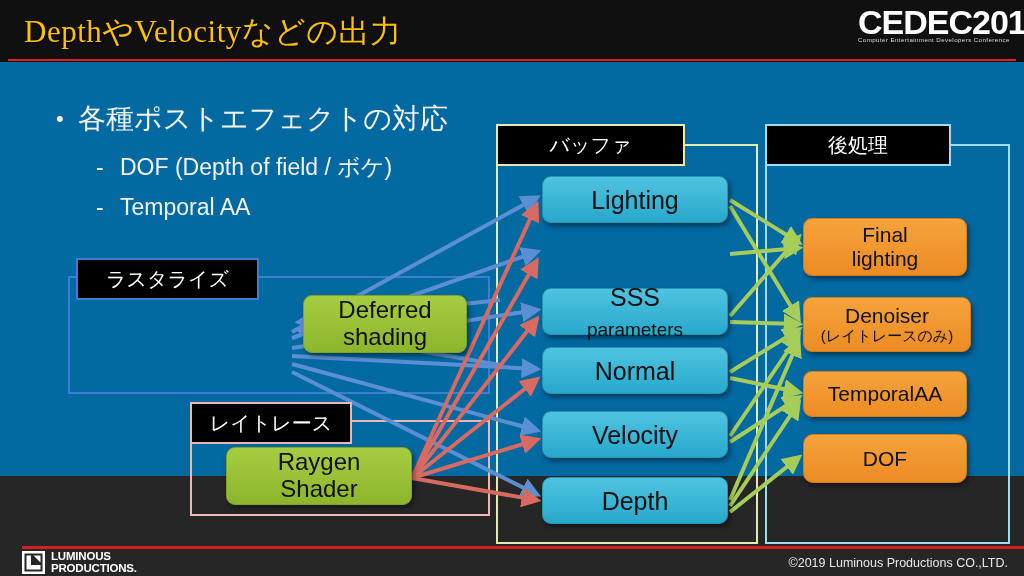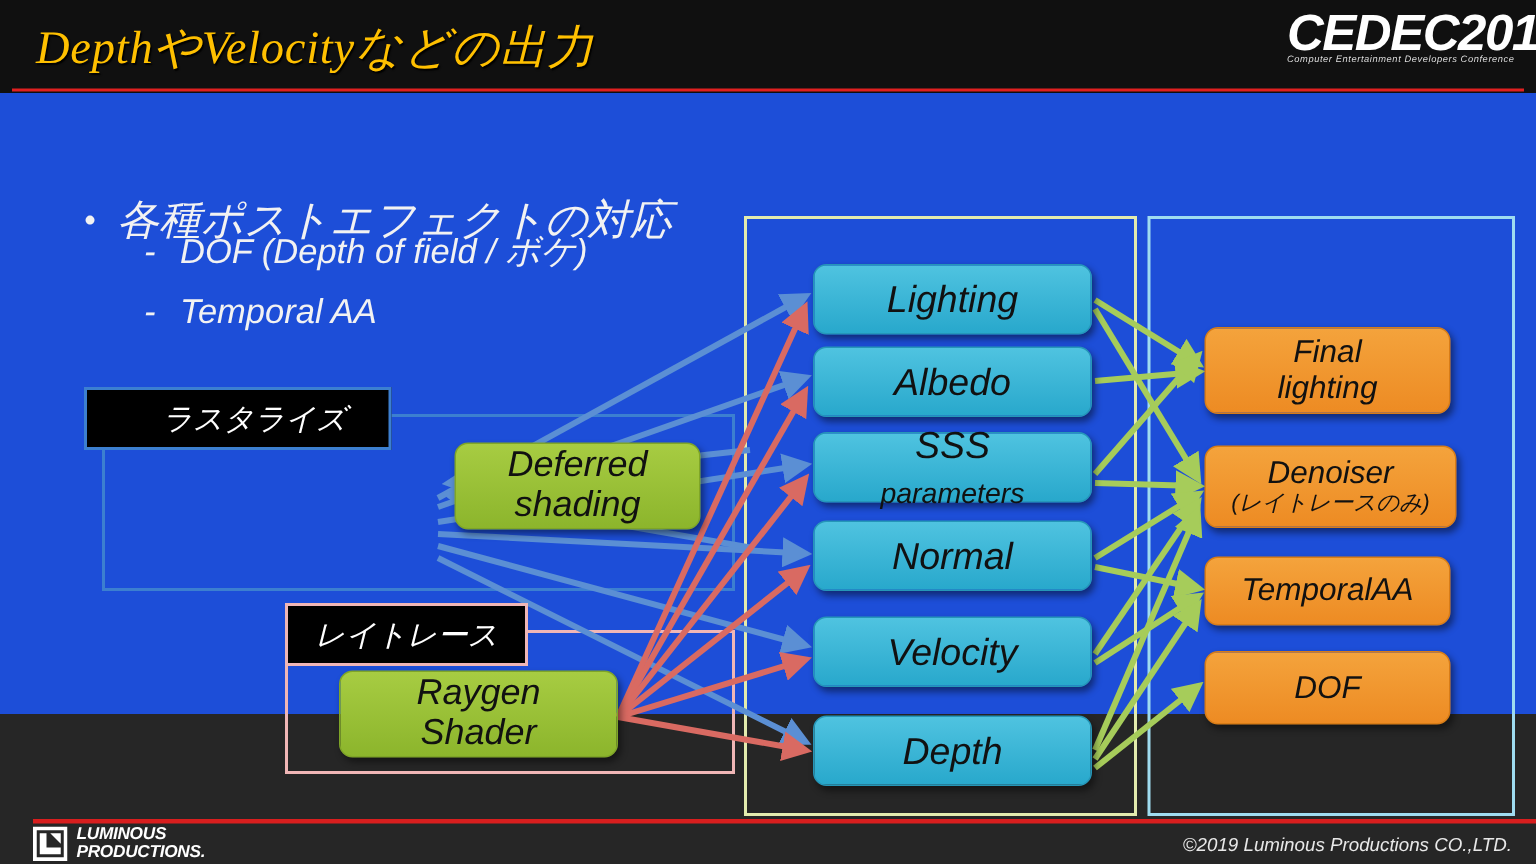--- a/index.html
+++ b/index.html
@@ -3,39 +3,39 @@
 <meta charset="utf-8">
 <style>
   html,body{margin:0;padding:0;}
   body{
     width:1024px;height:576px;
     background:#262626;
     font-family:"Liberation Sans","DejaVu Sans",sans-serif;
     overflow:hidden;
     position:relative;
   }
-  #slide{position:absolute;inset:0;width:1024px;height:476px;background:#1d4ed8;font-style:italic;}
+  #slide{position:absolute;inset:0;width:1024px;height:476px;background:#0369a1;}
 
   
   .header-band{position:absolute;left:0;top:0;width:1024px;height:62px;background:#101010;}
   .title{
     position:absolute;left:24px;top:11px;
     font-family:"Liberation Serif","DejaVu Serif",serif;
     font-size:31px;color:#FFC000;letter-spacing:.5px;white-space:nowrap;
     text-shadow:1px 1px 1px #000;
   }
   .title-rule{position:absolute;left:8px;top:59px;width:1008px;height:2px;background:#E02020;}
 
   
   .cedec{position:absolute;right:18px;top:8px;width:148px;height:44px;text-align:center;}
   .cedec-main{font-family:"Liberation Sans",sans-serif;font-weight:bold;font-size:34px;color:#fff;letter-spacing:-1px;line-height:29px;white-space:nowrap;}
   .cedec-sub{font-size:6.2px;color:#ddd;letter-spacing:.4px;white-space:nowrap;margin-top:-1px;}
 
   
-  .bullet-1{position:absolute;left:56px;top:100px;font-size:28px;color:#F2F2F2;white-space:nowrap;margin-top:28px;}
+  .bullet-1{position:absolute;left:56px;top:100px;font-size:28px;color:#F2F2F2;white-space:nowrap;}
   .bullet-1 .dot{display:inline-block;width:22px;font-size:22px;vertical-align:2px;}
   .bullet-2{position:absolute;font-size:23px;color:#F2F2F2;white-space:nowrap;}
   .b2a{left:96px;top:152px;}
   .b2b{left:96px;top:194px;}
   .bullet-2 .dash{display:inline-block;width:24px;}
 
   
   .group-frame{position:absolute;border-style:solid;border-width:2px;background:transparent;}
   .group-label{
     position:absolute;background:#000;border-style:solid;border-width:2px;
@@ -85,32 +85,38 @@
     <span class="dot">•</span><span>各種ポストエフェクトの対応</span>
   </div>
   <div class="bullet-2 b2a">
     <span class="dash">-</span><span>DOF (Depth of field / ボケ)</span>
   </div>
   <div class="bullet-2 b2b">
     <span class="dash">-</span><span>Temporal AA</span>
   </div>
 
   <div class="group-frame" style="left:68px;top:276px;width:418px;height:114px;border-color:#3C7FD0;"></div>
-  <div class="group-label" style="left:56px;top:258px;width:179px;height:38px;border-color:#3C7FD0;padding-left:22px;">
+  <div class="group-label" style="left:76px;top:258px;width:179px;height:38px;border-color:#3C7FD0;">
     <span>ラスタライズ</span>
   </div>
 
   <div class="group-frame" style="left:190px;top:420px;width:296px;height:92px;border-color:#F0B6B6;"></div>
   <div class="group-label" style="left:190px;top:402px;width:158px;height:38px;border-color:#F0B6B6;">
     <span>レイトレース</span>
   </div>
 
   <div class="group-frame" style="left:496px;top:144px;width:258px;height:396px;border-color:#E3EBAE;"></div>
+  <div class="group-label" style="left:496px;top:124px;width:185px;height:38px;border-color:#E3EBAE;">
+    <span>バッファ</span>
+  </div>
 
   <div class="group-frame" style="left:765px;top:144px;width:241px;height:396px;border-color:#9FDCF0;"></div>
+  <div class="group-label" style="left:765px;top:124px;width:182px;height:38px;border-color:#9FDCF0;">
+    <span>後処理</span>
+  </div>
 
   <svg class="wires" viewBox="0 0 1024 576">
     <defs>
       <marker id="ahBlue" markerWidth="5" markerHeight="5" refX="3.6" refY="2.5" orient="auto">
         <path d="M0,0 L5,2.5 L0,5 Z" fill="#5B8FD4"></path>
       </marker>
       <marker id="ahRed" markerWidth="5" markerHeight="5" refX="3.6" refY="2.5" orient="auto">
         <path d="M0,0 L5,2.5 L0,5 Z" fill="#D96A62"></path>
       </marker>
       <marker id="ahGreen" markerWidth="5" markerHeight="5" refX="3.6" refY="2.5" orient="auto">
@@ -163,23 +169,20 @@
   </div>
 
   <div class="node node-green" style="left:226px;top:447px;width:184px;height:56px;">
     <span>Raygen</span>
     <span class="l2">Shader</span>
   </div>
 
   <div class="node node-cyan" style="left:542px;top:176px;width:184px;height:45px;">
     <span>Lighting</span>
   </div>
-  <div class="node node-cyan" style="left:542px;top:231px;width:184px;height:45px;">
-    <span>Albedo</span>
-  </div>
   <div class="node node-cyan" style="left:542px;top:288px;width:184px;height:45px;flex-direction:column;gap:8px;">
     <span>SSS</span>
     <span class="small-word">parameters</span>
   </div>
   <div class="node node-cyan" style="left:542px;top:347px;width:184px;height:45px;">
     <span>Normal</span>
   </div>
   <div class="node node-cyan" style="left:542px;top:411px;width:184px;height:45px;">
     <span>Velocity</span>
   </div>
@@ -191,21 +194,21 @@
   <div class="node node-cyan" style="left:542px;top:477px;width:184px;height:45px;">
     <span>Depth</span>
   </div>
   <div class="node node-orange" style="left:803px;top:297px;width:166px;height:53px;">
     <span>Denoiser</span>
     <span class="sub-note">(レイトレースのみ)</span>
   </div>
   <div class="node node-orange" style="left:803px;top:371px;width:162px;height:44px;">
     <span>TemporalAA</span>
   </div>
-  <div class="node node-orange" style="left:803px;top:434px;width:162px;height:47px;">
+  <div class="node node-orange" style="left:803px;top:434px;width:162px;height:47px;border-radius:10px;">
     <span>DOF</span>
   </div>
 
   <div class="footer-rule"></div>
   <div class="lum-logo">
     <div class="lum-mark">
       <svg width="23" height="23" viewBox="0 0 23 23">
         <rect x="0" y="0" width="23" height="23" fill="#fff"></rect>
         <rect x="2.5" y="2.5" width="18" height="18" fill="#262626"></rect>
         <path d="M4.5,4.5 L9,4.5 L9,14 L18.5,14 L18.5,18.5 L4.5,18.5 Z" fill="#fff"></path>

